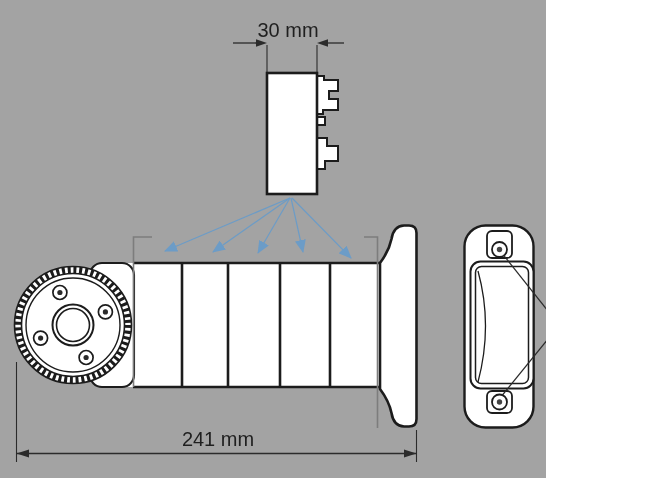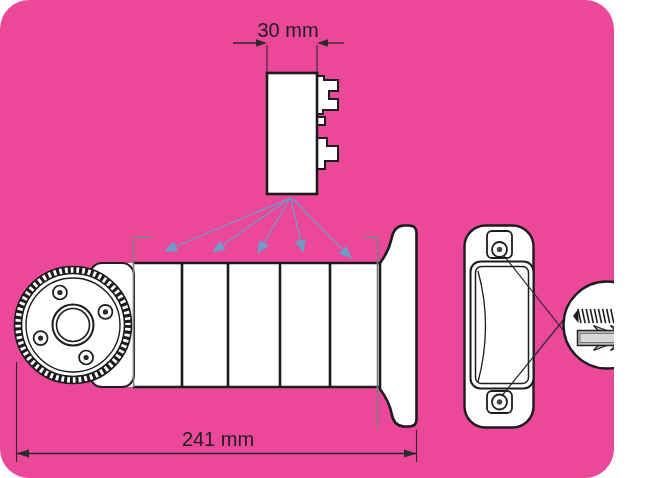--- a/index.html
+++ b/index.html
@@ -1,19 +1,18 @@
 <!DOCTYPE html>
 <html><head>
 <meta charset="utf-8">
 <style>
   html,body{margin:0;padding:0;background:#fff;}
   .canvas{
-    width:614px;height:478px;position:relative;background:#ec4899;overflow:hidden;
+    width:546px;height:478px;position:relative;background:#a3a3a3;overflow:hidden;
     font-family:"Liberation Sans", sans-serif;
-    border-radius:29px;
   }
   svg text{
     font-family:"Liberation Sans", sans-serif;
     font-size:20px;
     fill:#1f1f1f;
   }
 </style>
 </head>
 <body>
 

